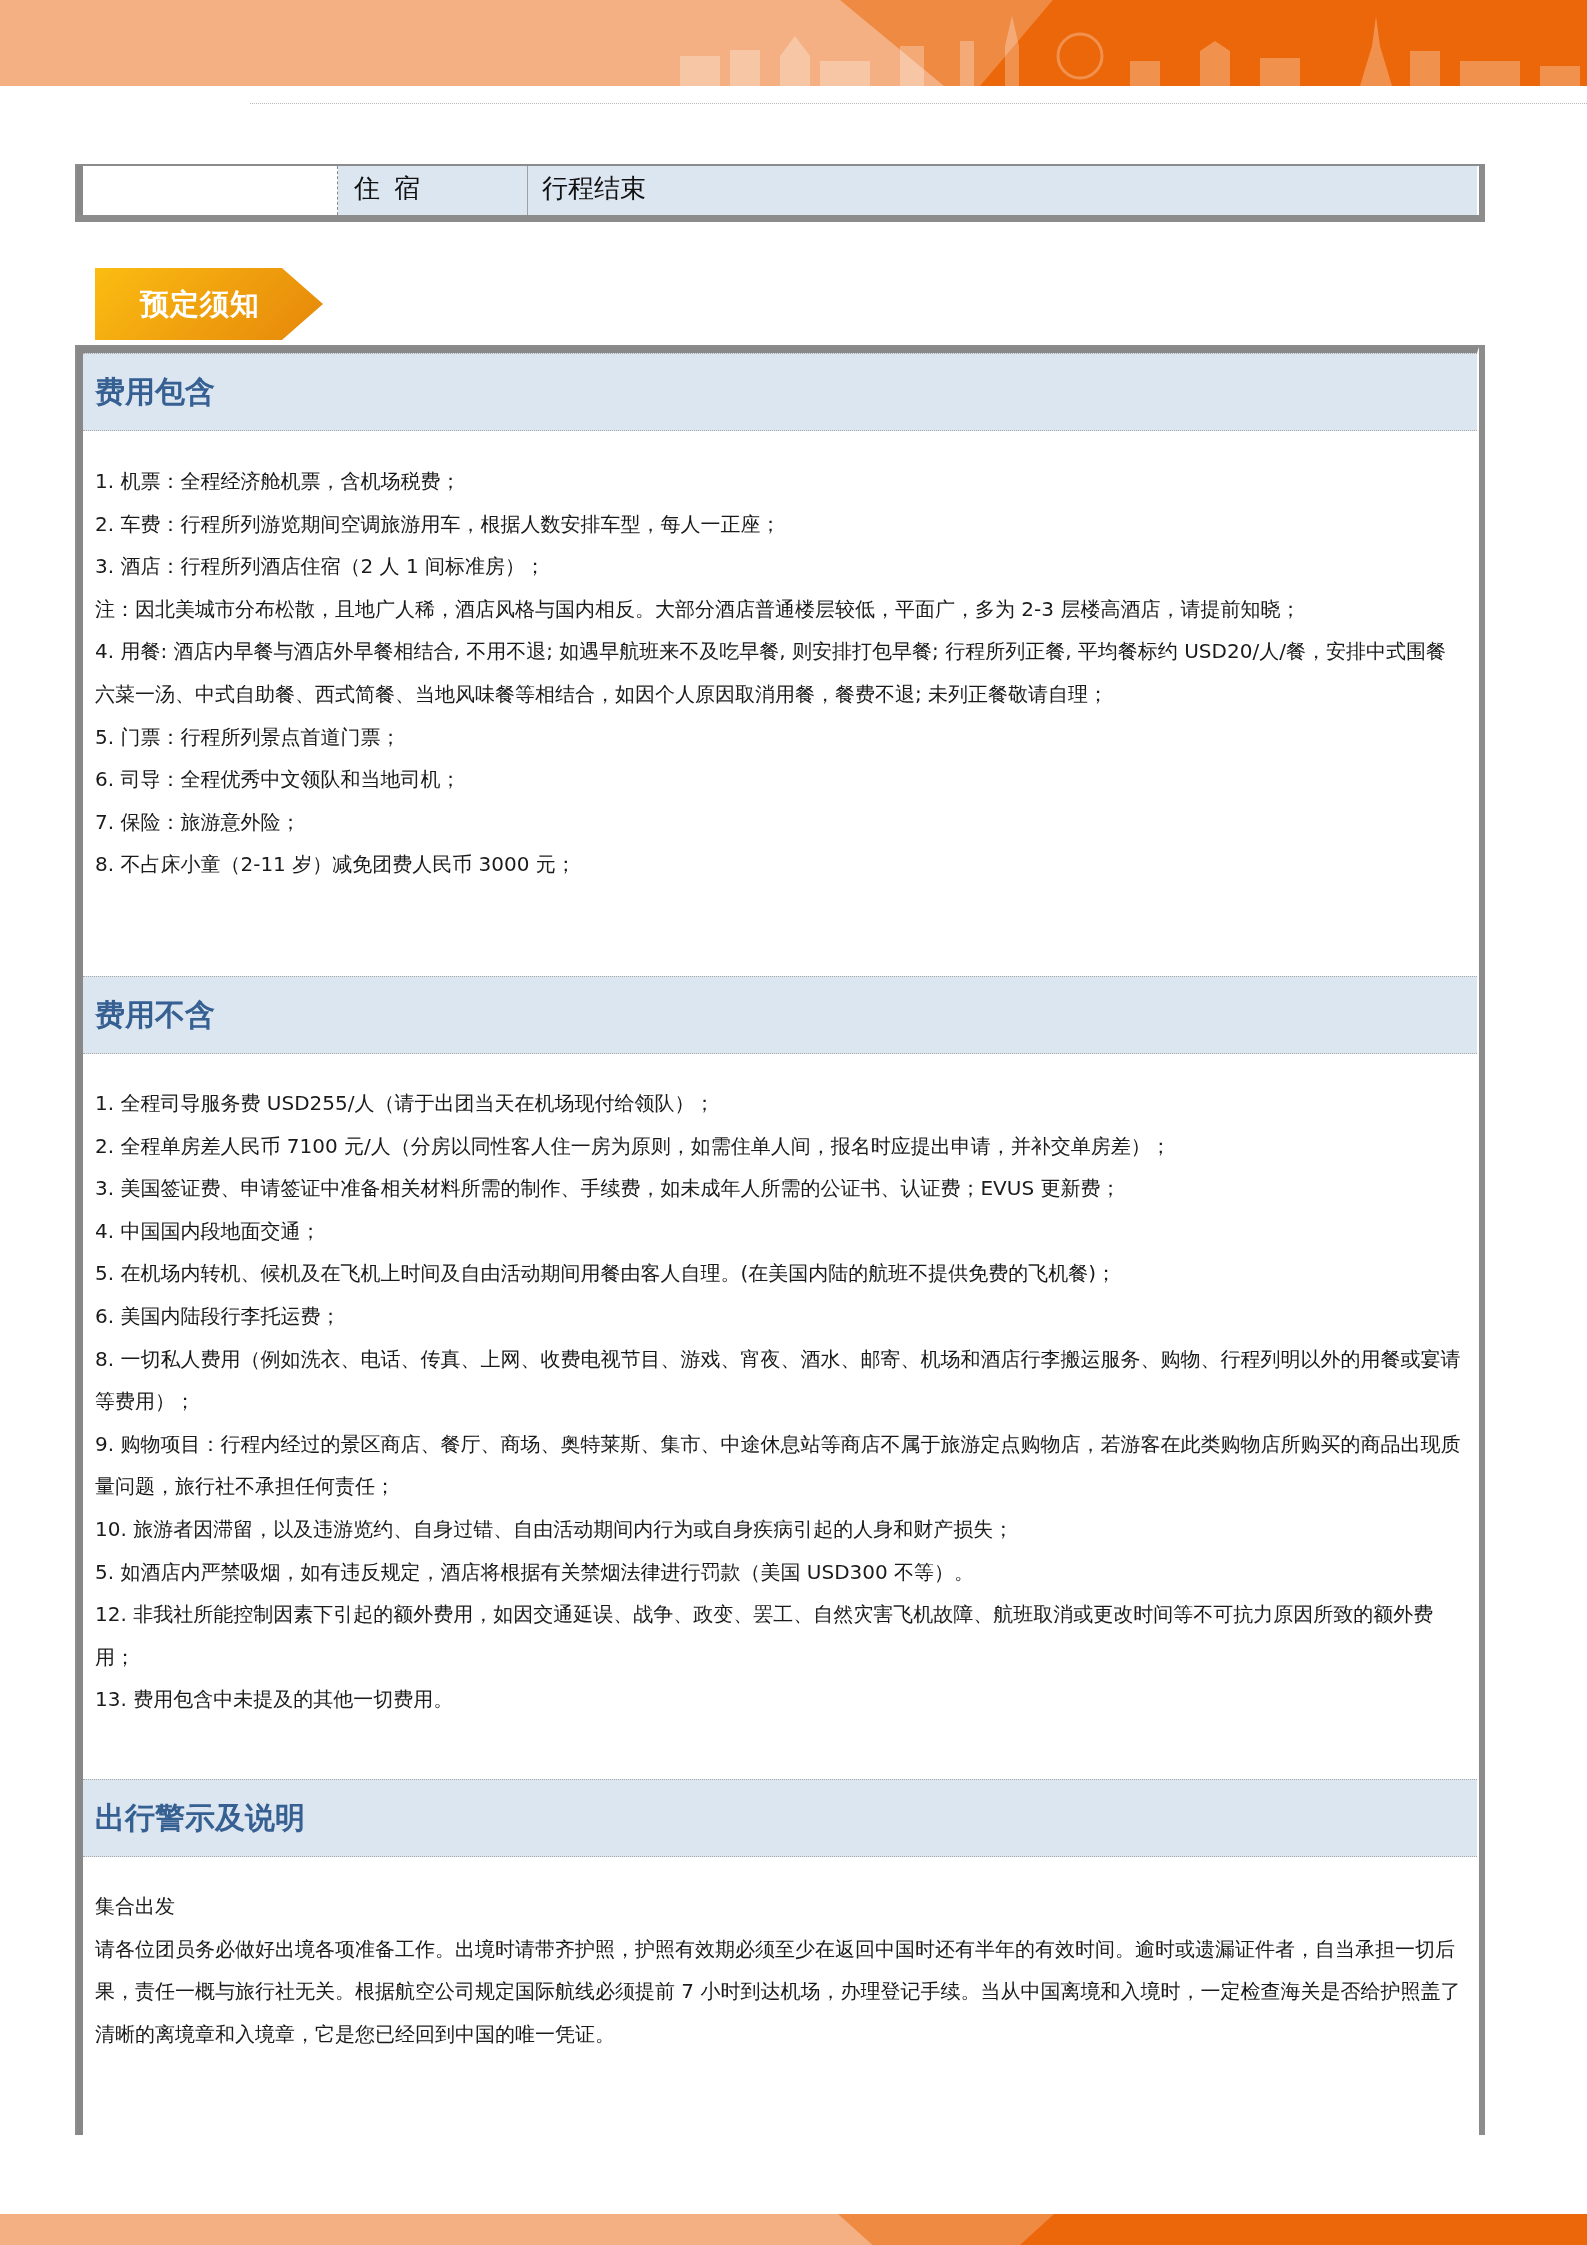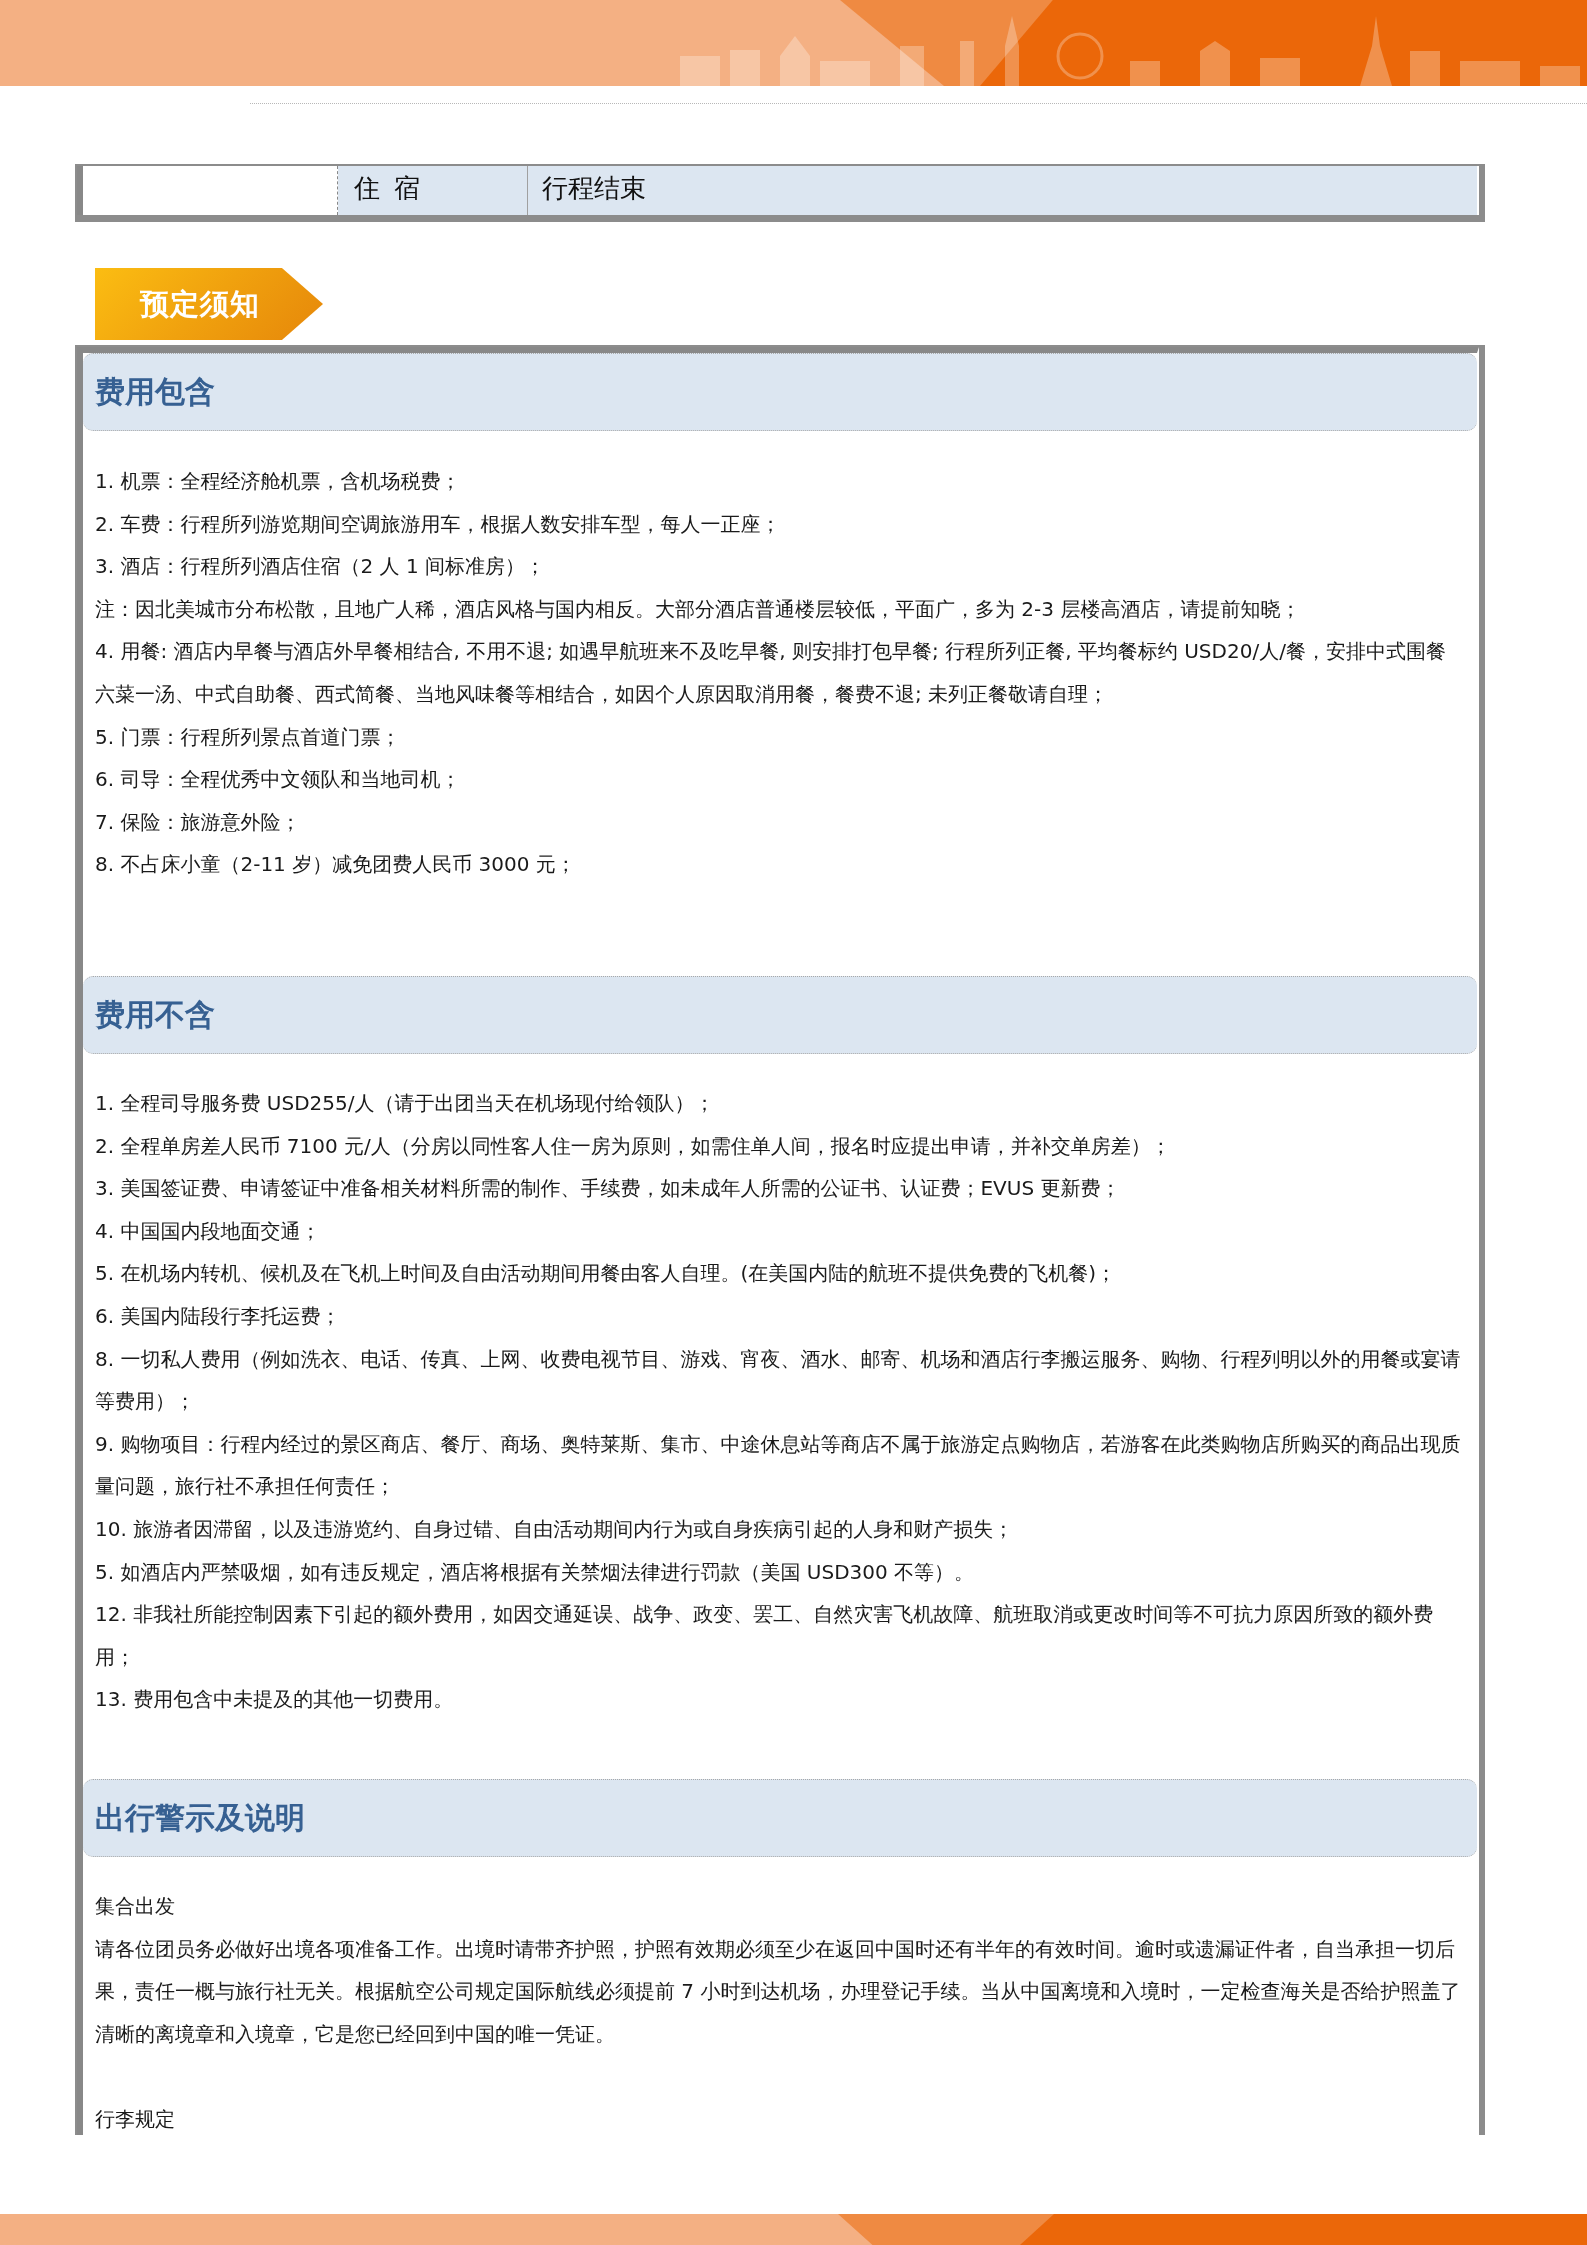--- a/index.html
+++ b/index.html
@@ -39,21 +39,21 @@
   .section-tag .label { position: absolute; left: 0; top: 0; width: 210px; height: 88px; line-height: 72px;
                         text-align: center; color: #fff; font-size: 29px; font-weight: bold; letter-spacing: 1px; }
 
   
   .notice-box { position: absolute; left: 75px; top: 345px; width: 1410px; height: 1790px;
                 border-top: 2px solid #8c8c8c; border-left: 2px solid #8c8c8c; border-right: 6px solid #8c8c8c; }
   .notice-inner { position: absolute; left: 0; top: 0; right: 0; bottom: 0;
                   border-top: 6px solid #888; border-left: 6px solid #888; border-right: 2px solid #fff; }
 
   .sec-head { position: absolute; left: 0; right: 0; height: 78px; background: #dce6f1;
-              border-top: 1px dotted #a8a8a8; border-bottom: 1px dotted #a8a8a8; border-radius: 10px; }
+              border-top: 1px dotted #a8a8a8; border-bottom: 1px dotted #a8a8a8; }
   .sec-head .title { position: absolute; left: 12px; top: 0; line-height: 76px; font-size: 30px; font-weight: bold; color: #366092; }
 
   .list { position: absolute; left: 12px; right: 12px; font-size: 20px; line-height: 42.6px; color: #1a1a1a; }
   .list .item { display: block; }
 
   .para { position: absolute; left: 12px; right: 12px; font-size: 20px; line-height: 42.6px; color: #1a1a1a; }
 </style>
 </head>
 <body>
 
@@ -131,23 +131,20 @@
       <span class="item">13. 费用包含中未提及的其他一切费用。</span>
     </div>
 
     <div class="sec-head" style="top: 1426px;">
       <div class="title">出行警示及说明</div>
     </div>
     <div class="para" style="top: 1532px;">
       <span class="item" style="display:block;">集合出发</span>
       <span class="item" style="display:block;">请各位团员务必做好出境各项准备工作。出境时请带齐护照，护照有效期必须至少在返回中国时还有半年的有效时间。逾时或遗漏证件者，自当承担一切后果，责任一概与旅行社无关。根据航空公司规定国际航线必须提前 7 小时到达机场，办理登记手续。当从中国离境和入境时，一定检查海关是否给护照盖了清晰的离境章和入境章，它是您已经回到中国的唯一凭证。</span>
     </div>
-    <div class="para" style="top: 1745px;">
-      <span class="item" style="display:block;">行李规定</span>
-    </div>
 
   </div>
 </div>
 
 <div class="banner-bottom">
   <div class="mid"></div>
   <div class="dark"></div>
 </div>
 
 </body></html>

